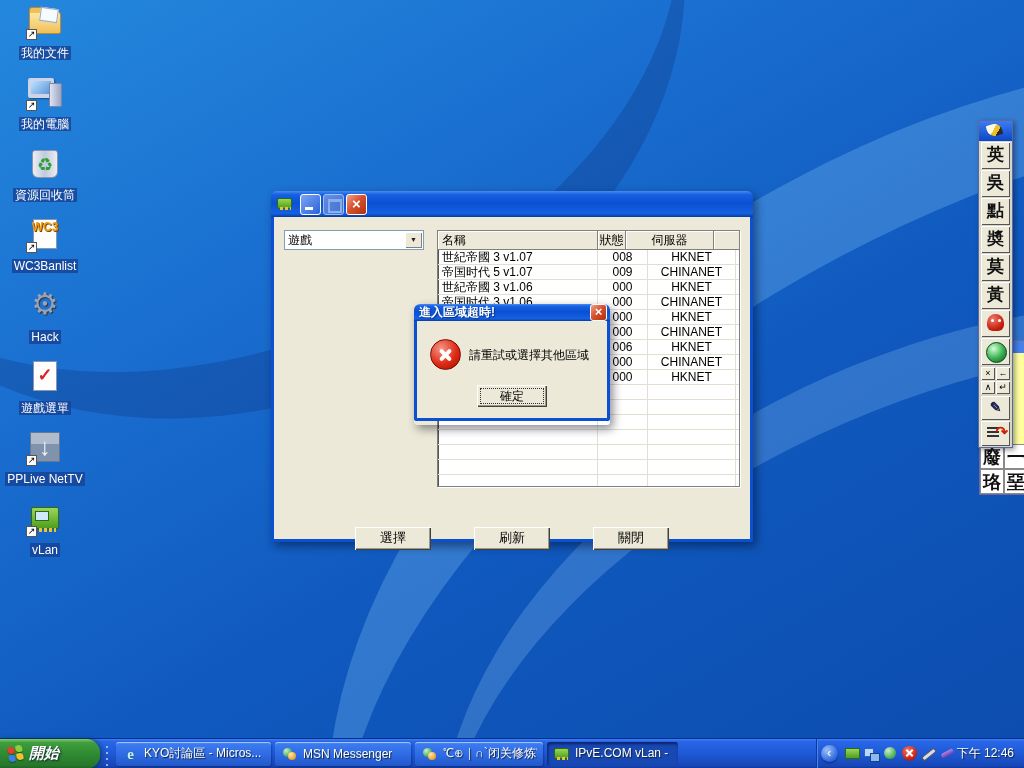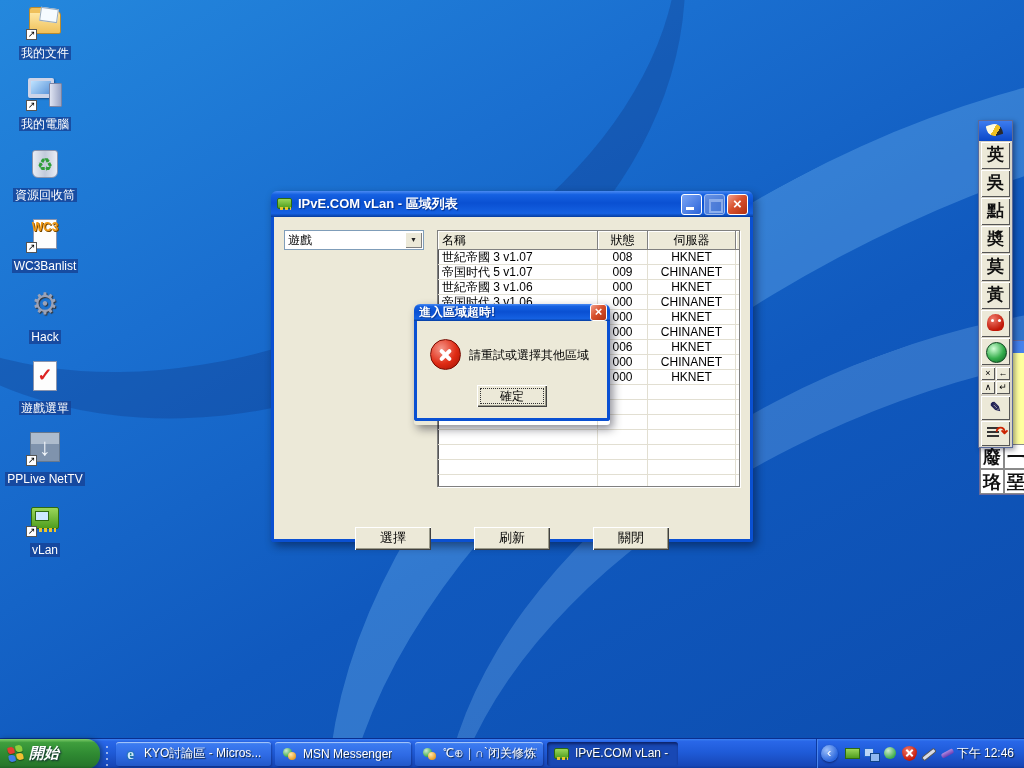--- a/index.html
+++ b/index.html
@@ -59,21 +59,21 @@
   .combo { position:absolute; left:10px; top:13px; width:140px; height:20px; background:#fff; border:1px solid #7F9DB9; font-size:12px; display:flex; align-items:center; cursor:pointer; }
   .combo .cval { flex:1; padding-left:3px; }
   .combo .cbtn { width:17px; height:16px; margin-right:1px; background:#ECE9D8; box-shadow:inset 1px 1px 0 #fff, inset -1px -1px 0 #808080; text-align:center; font-size:7px; line-height:16px; color:#222; }
   .listbox { position:absolute; left:10px; top:61px; width:150px; height:232px; background:#fff; border:1px solid #808080; box-shadow:inset 1px 1px 0 #555, 1px 1px 0 #fff; overflow:hidden; }
   .litem { font-size:12px; line-height:15.5px; padding-left:3px; white-space:nowrap; cursor:pointer; color:#000; }
   .litem.sel { background:#316AC5; color:#fff; }
   .grid { position:absolute; left:163px; top:13px; width:303px; height:257px; background:#fff; border:1px solid #808080; box-shadow:inset 1px 1px 0 #555, 1px 1px 0 #fff; overflow:hidden; font-size:12px; }
   .ghead { display:flex; height:19px; }
   .ghead .hc { background:#ECE9D8; border-right:1px solid #808080; border-bottom:1px solid #808080; box-shadow:inset 1px 1px 0 #fff; line-height:18px; text-align:center; cursor:pointer; }
   .hc.c-name { width:160px; text-align:left; padding-left:4px; }
-  .hc.c-status { width:50px; } .hc.c-server { width:88px; } .hc.c-fill { flex:1; border-right:none; }
+  .hc.c-status { width:28px; } .hc.c-server { width:88px; } .hc.c-fill { flex:1; border-right:none; }
   .trow { display:flex; height:15px; line-height:14px; cursor:default; }
   .trow .tc { border-right:1px solid #e2dfd2; border-bottom:1px solid #e2dfd2; overflow:hidden; white-space:nowrap; }
   .tc.c-name { width:160px; padding-left:4px; } .tc.c-status { width:50px; text-align:center; } .tc.c-server { width:88px; text-align:center; } .tc.c-fill { flex:1; border-right:none; }
   .btn { position:absolute; height:23px; background:#ECE9D8; box-shadow:inset 1px 1px 0 #fff, inset -1px -1px 0 #404040, inset -2px -2px 0 #9a9a8a; font-size:13px; text-align:center; line-height:22px; cursor:pointer; }
   #btn-select { left:81px; top:310px; width:76px; } #btn-refresh { left:200px; top:310px; width:76px; } #btn-closewin { left:319px; top:310px; width:76px; }
 
   
   #err-dlg { left:414px; top:304px; width:196px; height:121px; z-index:6; }
   #err-dlg .xp-title { height:17px; padding-right:3px; }
   #err-dlg .t-text { font-size:12px; }
@@ -186,21 +186,20 @@
         <i class="sh-card"></i>
         <span class="sc">↗</span>
       </div><div class="dlabel">vLan</div></div>
   </div>
 
 <div class="xp-win" id="main-win">
   <div class="xp-title">
     <span class="t-ico">
         <i class="mini-card"></i>
       </span>
-    <span class="t-text">IPvE.COM vLan - 區域列表</span>
     <span class="cap-btn cap-min"></span>
     <span class="cap-btn cap-max"></span>
     <span class="cap-btn cap-close">×</span>
   </div>
   <div class="xp-body">
     <div class="combo">
       <span class="cval">遊戲</span>
       <span class="cbtn">▼</span>
     </div>
     <div class="grid">

